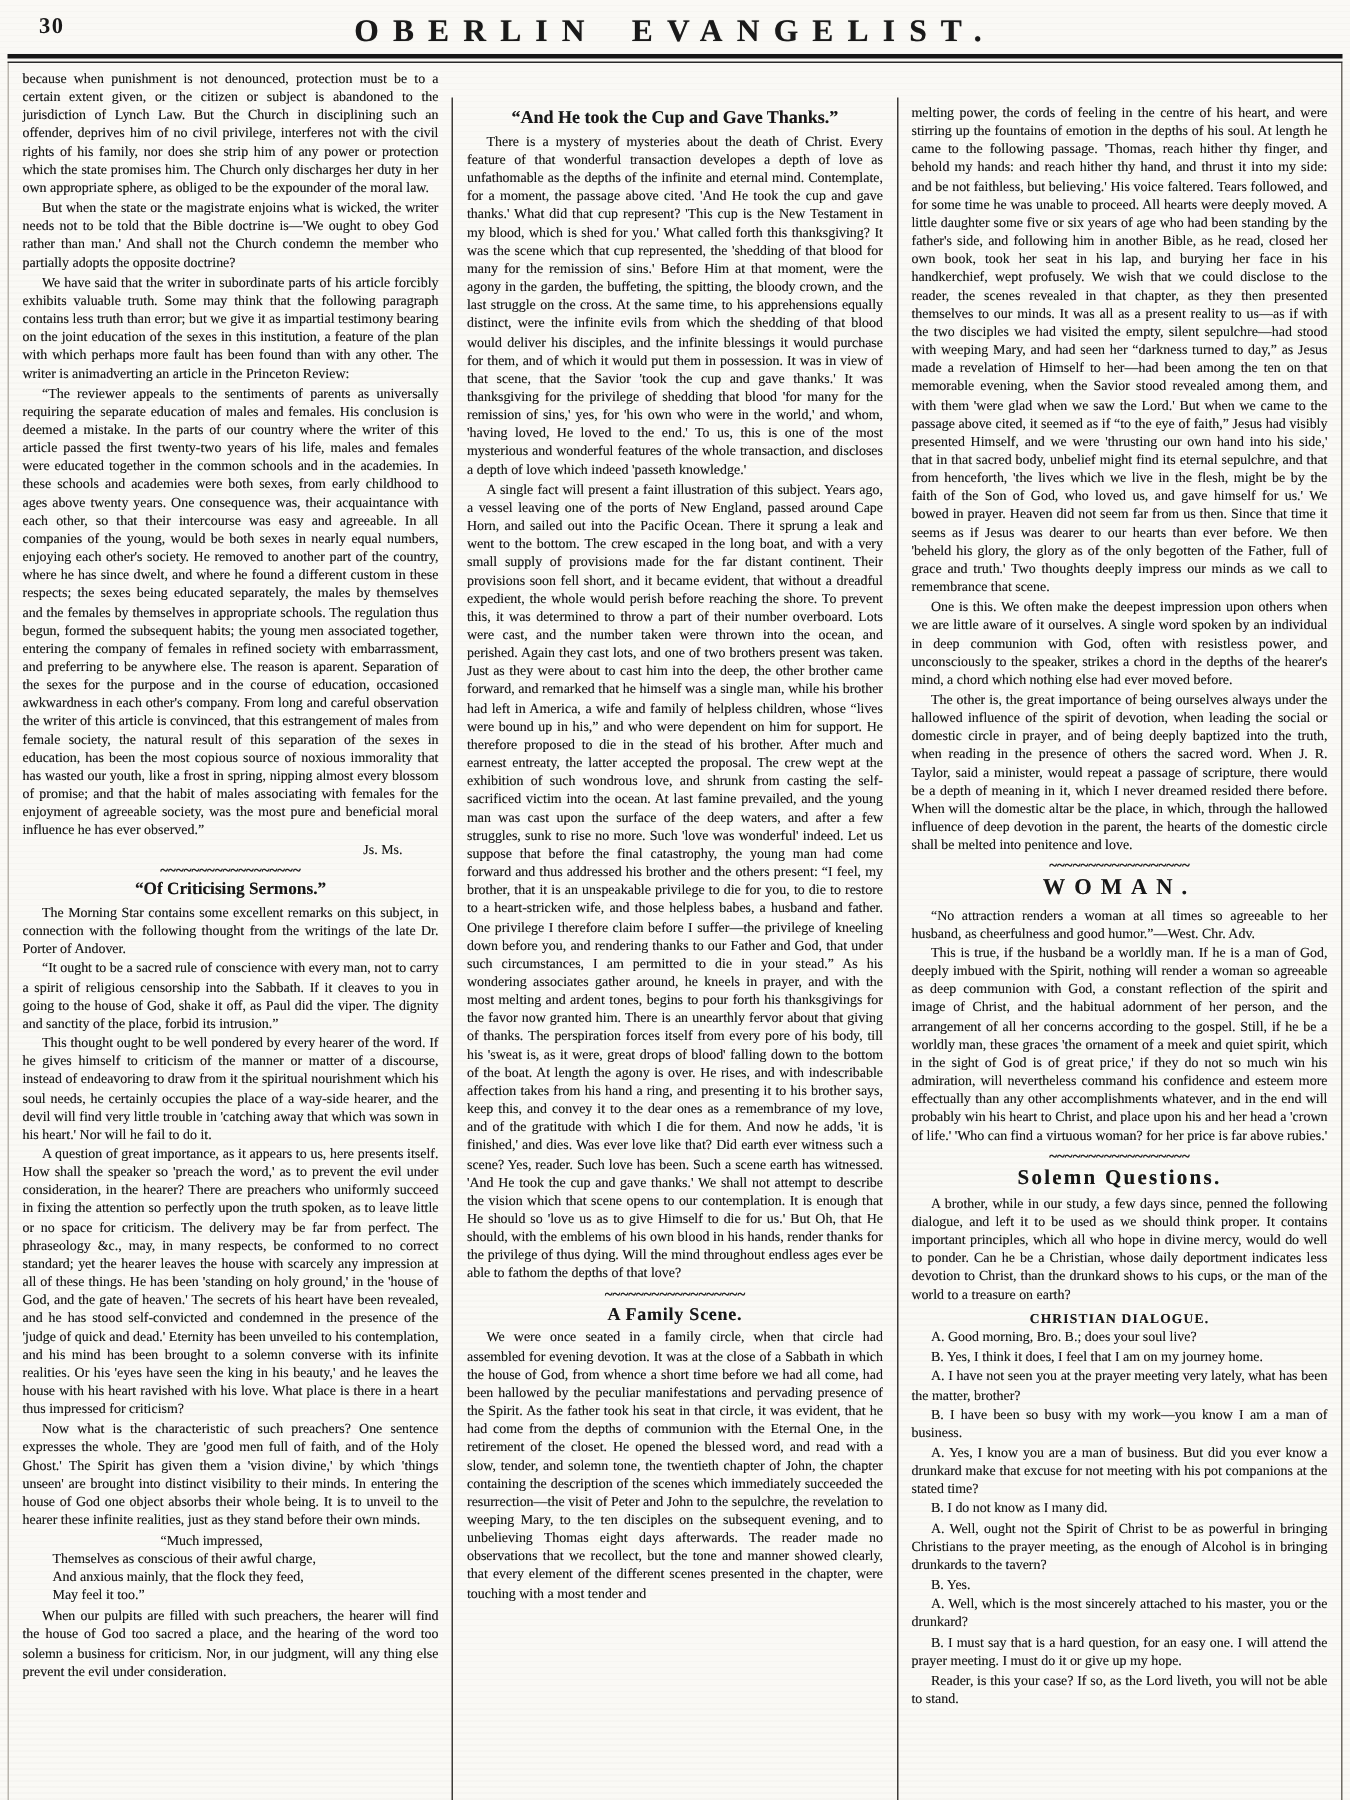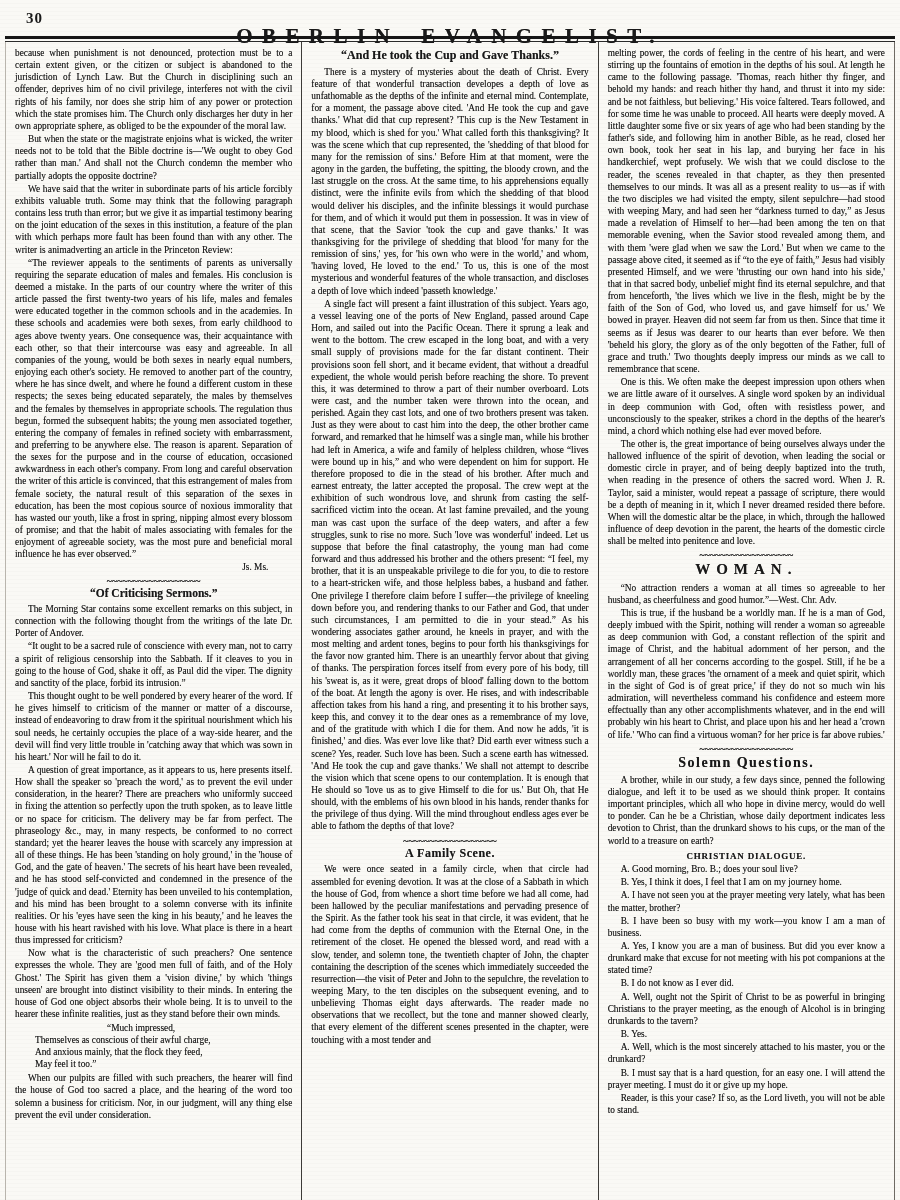--- a/index.html
+++ b/index.html
@@ -14,41 +14,41 @@
     background:
       repeating-linear-gradient(0deg, rgba(0,0,0,0.015) 0 1px, rgba(0,0,0,0) 1px 4px),
       #faf9f5;
   }
   .header { position:relative; height:33px; }
   .pagenum {
     position:absolute; left:26px; top:10px;
     font-size:15px; font-weight:bold; letter-spacing:1px;
   }
   .masthead {
-    text-align:center; padding-top:24px;
+    text-align:center; padding-top:8px;
     font-size:21px; font-weight:bold;
     letter-spacing:0.45em; word-spacing:0.35em;
     text-shadow:0 0 0.5px rgba(0,0,0,0.6);
   }
   .double-rule {
     margin:3px 5px 0 5px; height:2px;
     border-top:3px solid #161616; border-bottom:1px solid #2a2a2a;
   }
   .cols {
     display:flex; margin:0 5px; height:1158px;
     border-left:1px solid #b9b5ad; border-right:1px solid #6e6a63;
   }
   .col {
     flex:1 1 0; min-width:0; overflow:hidden;
     padding:5px 9px 0 9px;
     font-size:9.3px; line-height:12.15px;
     text-align:justify;
     text-shadow:0 0 0.4px rgba(20,20,20,0.5);
   }
-  .col + .col { border-left:1px solid #3d3b38; }
+  .col + .col { border-left:1px solid #3d3b38;margin-top:23px; }
   p.para { margin:0 0 1px 0; text-indent:13px; }
   p.cont { text-indent:0; }
   .sig { text-align:right; padding-right:24px; margin:-1px 0 2px 0; }
   .ornament {
     text-align:center; margin:3px 0 1px 0;
     font-size:10px; font-weight:bold; line-height:9px;
     letter-spacing:0px; color:#1e1e1e;
   }
   h2 { text-align:center; font-weight:bold; margin:2px 0 3px 0; line-height:1.15; }
   .h-cup     { font-size:12px; }
@@ -114,21 +114,21 @@
       <p class="para">This is true, if the husband be a worldly man.  If he is a man of God, deeply imbued with the Spirit, nothing will render a woman so agreeable as deep communion with God, a constant reflection of the spirit and image of Christ, and the habitual adornment of her person, and the arrangement of all her concerns according to the gospel.  Still, if he be a worldly man, these graces 'the ornament of a meek and quiet spirit, which in the sight of God is of great price,' if they do not so much win his admiration, will nevertheless command his confidence and esteem more effectually than any other accomplishments whatever, and in the end will probably win his heart to Christ, and place upon his and her head a 'crown of life.'  'Who can find a virtuous woman? for her price is far above rubies.'</p>
       <div class="ornament">~~~~~~~~~~~~~~~~~~</div>
       <h2 class="h-solemn">Solemn Questions.</h2>
       <p class="para">A brother, while in our study, a few days since, penned the following dialogue, and left it to be used as we should think proper.  It contains important principles, which all who hope in divine mercy, would do well to ponder.  Can he be a Christian, whose daily deportment indicates less devotion to Christ, than the drunkard shows to his cups, or the man of the world to a treasure on earth?</p>
       <h2 class="h-dialogue">CHRISTIAN DIALOGUE.</h2>
       <p class="para">A.  Good morning, Bro. B.; does your soul live?</p>
       <p class="para">B.  Yes, I think it does, I feel that I am on my journey home.</p>
       <p class="para">A.  I have not seen you at the prayer meeting very lately, what has been the matter, brother?</p>
       <p class="para">B.  I have been so busy with my work—you know I am a man of business.</p>
       <p class="para">A.  Yes, I know you are a man of business.  But did you ever know a drunkard make that excuse for not meeting with his pot companions at the stated time?</p>
-      <p class="para">B.  I do not know as I ever did.</p>
+      <p class="para">B.  I do not know as I many did.</p>
       <p class="para">A.  Well, ought not the Spirit of Christ to be as powerful in bringing Christians to the prayer meeting, as the enough of Alcohol is in bringing drunkards to the tavern?</p>
       <p class="para">B.  Yes.</p>
       <p class="para">A.  Well, which is the most sincerely attached to his master, you or the drunkard?</p>
       <p class="para">B.  I must say that is a hard question, for an easy one.  I will attend the prayer meeting.  I must do it or give up my hope.</p>
       <p class="para">Reader, is this your case?  If so, as the Lord liveth, you will not be able to stand.</p>
     </div>
 
   </div>
 </div>
 

